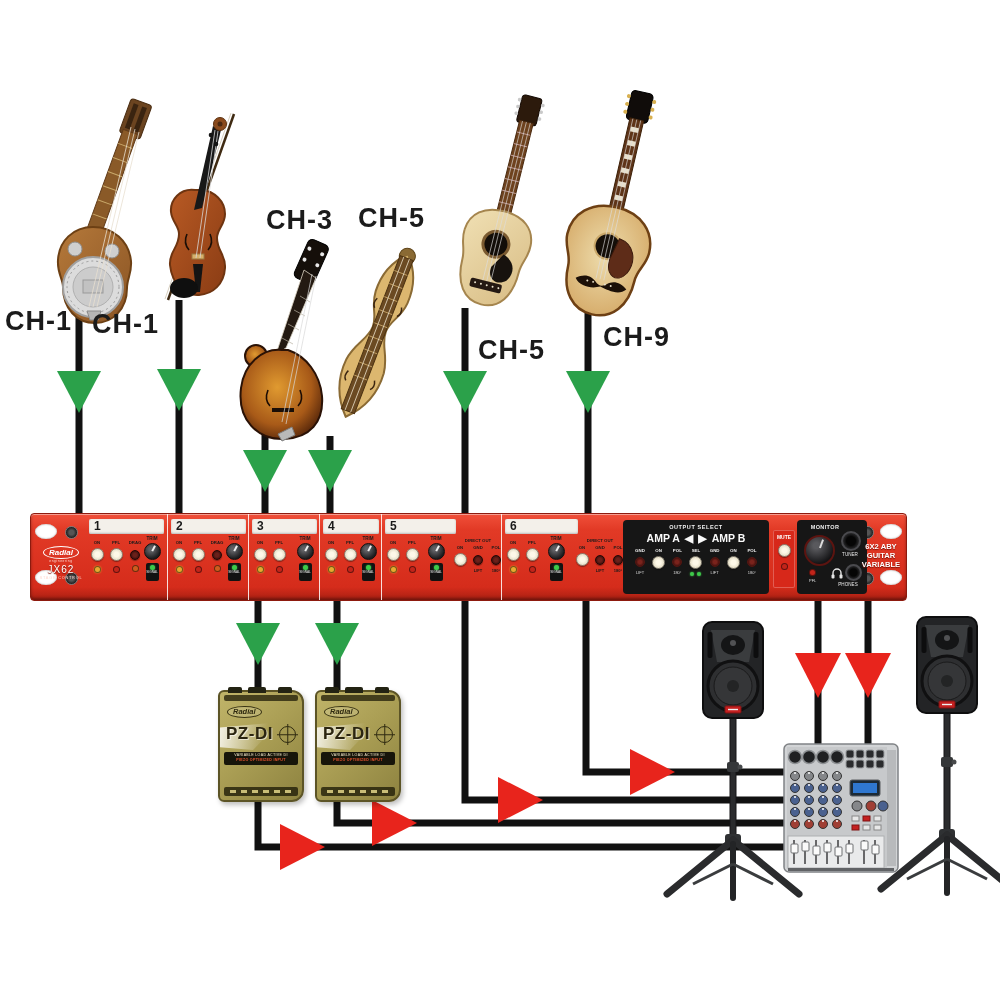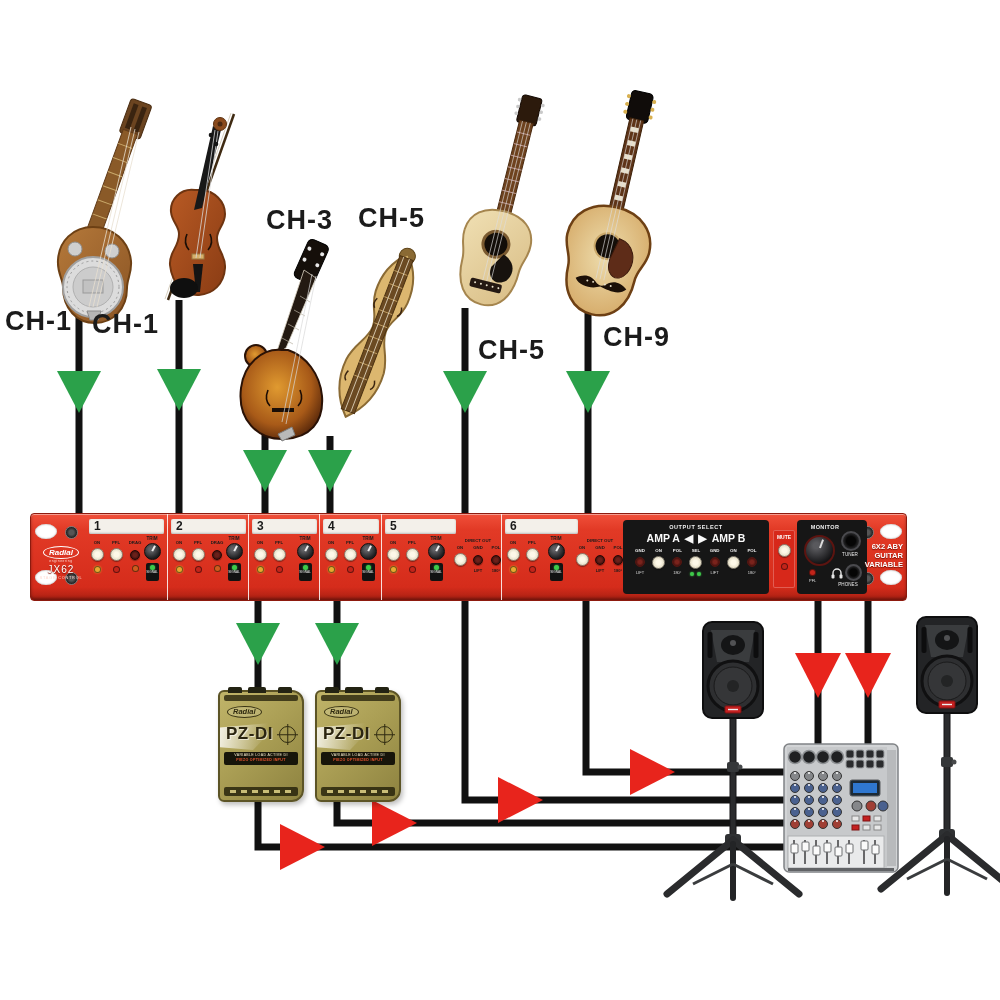--- a/index.html
+++ b/index.html
@@ -77,21 +77,21 @@
   .pflrow{position:absolute;left:12px;top:49px;display:flex;flex-direction:column;align-items:center;}
   .pflrow .led{margin-top:0;}
   .pfltxt{font-size:4px;color:#ddd;margin-top:2px;}
   .jack{border-radius:50%;background:radial-gradient(#050505 40%,#2e2e30 75%);border:2px solid #4a4a4e;position:absolute;}
   .tunerjack{width:16px;height:16px;left:44px;top:11px;}
   .tunertxt{position:absolute;left:40px;top:32px;width:26px;text-align:center;font-size:4.6px;color:#e6e6e6;}
   .phonesjack{width:13px;height:13px;left:48px;top:44px;}
   .phonesicon{position:absolute;left:34px;top:48px;}
   .phonestxt{position:absolute;left:36px;top:62px;width:30px;text-align:center;font-size:4.6px;color:#e6e6e6;}
 
-  #badge{position:absolute;left:828px;top:28px;width:44px;text-align:right;color:#fff;font-weight:bold;font-size:7.6px;line-height:9px;text-shadow:0 1px 1px #7e1206;}
+  #badge{position:absolute;left:828px;top:28px;width:44px;text-align:center;color:#fff;font-weight:bold;font-size:7.6px;line-height:9px;text-shadow:0 1px 1px #7e1206;}
 
   
   .dibox{position:absolute;width:82px;height:108px;z-index:4;background:linear-gradient(135deg,#c0b469 0%,var(--di_gold) 45%,#8e8340 100%);
     border:2px solid #5c5426;border-radius:6px 12px 12px 6px;box-shadow:2px 3px 5px rgba(0,0,0,.25);}
   .dinub{position:absolute;top:-5px;height:6px;background:#232313;border-radius:2px 2px 0 0;}
   .ditop{position:absolute;left:4px;right:4px;top:3px;height:6px;background:rgba(40,36,12,.8);border-radius:2px;}
   .dilogo{position:absolute;left:7px;top:14px;border:1px solid #3a3414;border-radius:50%;padding:0 5px;
     font-size:7.5px;font-style:italic;font-weight:bold;color:#2f2a10;line-height:10px;background:rgba(255,255,240,.15);}
   .diwedge{position:absolute;left:0;top:30px;width:60px;height:28px;background:linear-gradient(100deg,rgba(255,255,255,.85),rgba(255,255,255,0) 75%);
     clip-path:polygon(0 20%,100% 0,55% 100%,0 90%);}

